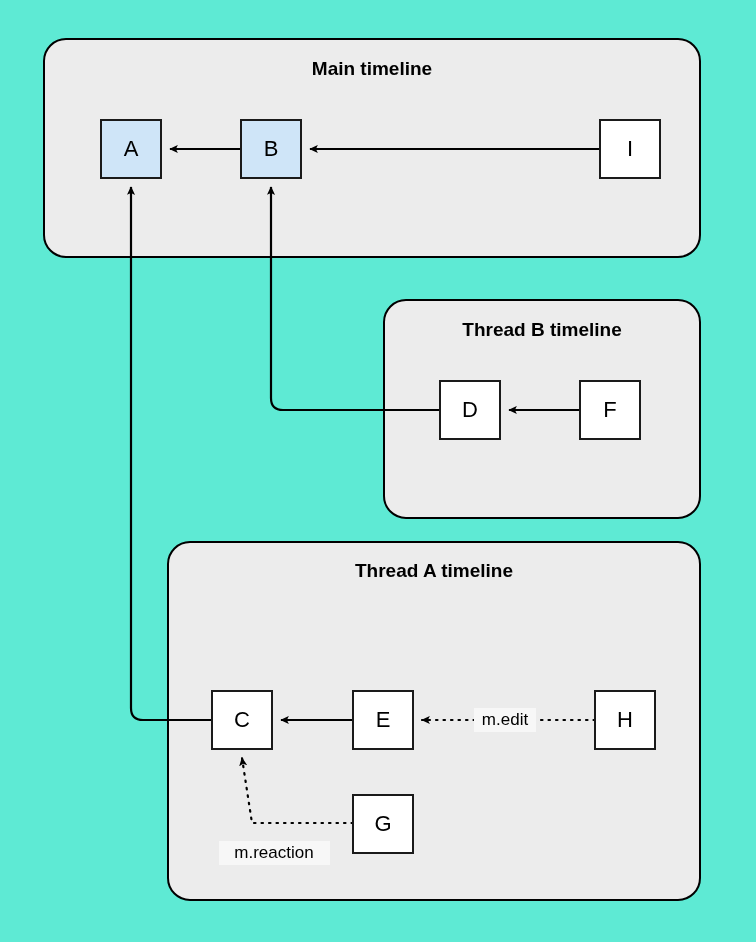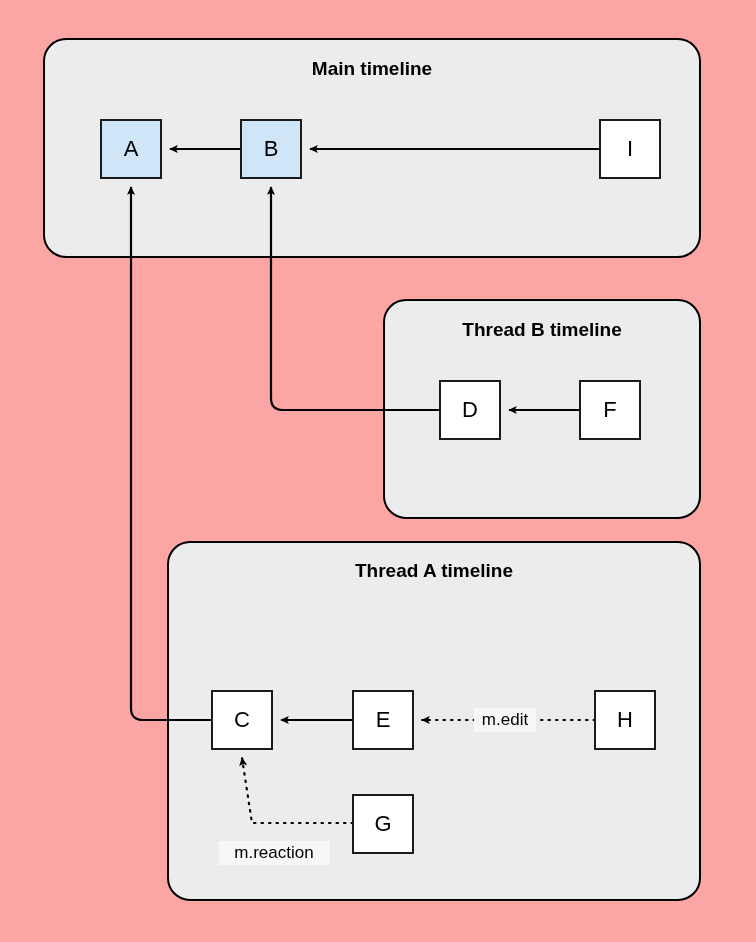--- a/index.html
+++ b/index.html
@@ -10,21 +10,21 @@
   }
   body {
     font-family: "Liberation Sans", sans-serif;
     -webkit-font-smoothing: antialiased;
   }
   #diagram-root {
     position: relative;
     width: 756px;
     height: 942px;
     overflow: hidden;
-    background: #fca5a5;
+    background: #5eead4;
   }
   #diagram-svg {
     position: absolute;
     left: 0;
     top: 0;
     width: 756px;
     height: 942px;
   }
   .panel-rect {
     fill: #ececec;

